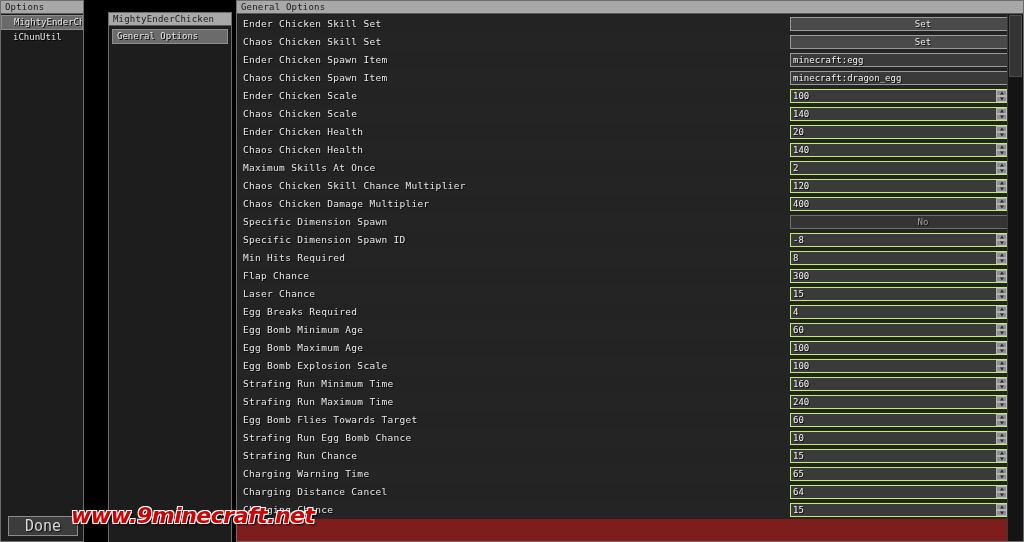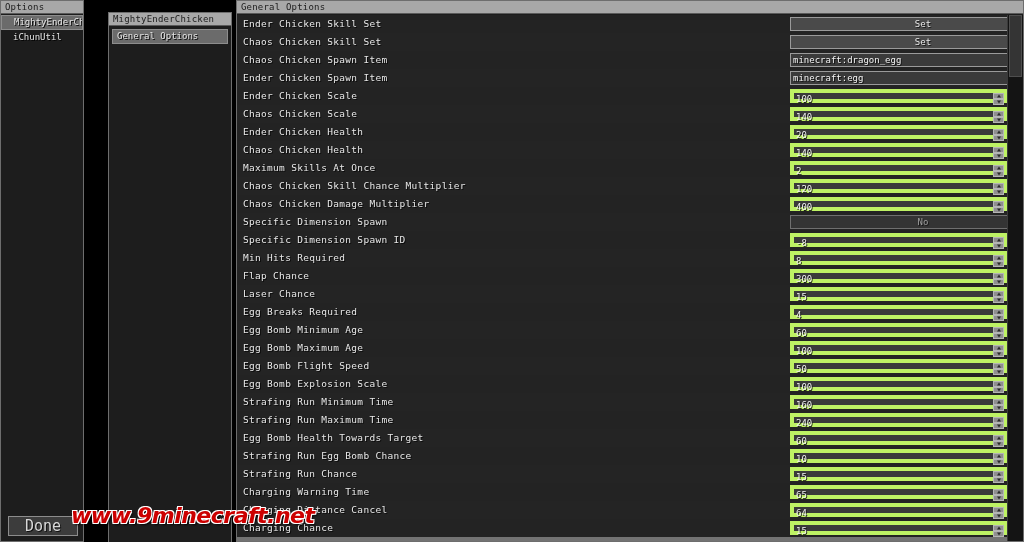--- a/index.html
+++ b/index.html
@@ -66,21 +66,21 @@
   }
   #cats-panel .list-item { margin: 2px 3px 0 3px; padding-left: 4px; }
 
   
   #opts-panel { left: 236px; top: 0; width: 788px; height: 542px; }
   #opts-panel .panel-header { background: #a8a8a8; }
 
   .opts-scroll {
     position: absolute;
     top: 14px; left: 0; right: 0; bottom: 0;
-    background: #737373;
+    background: #7f1d1d;
   }
 
   .opt-row {
     position: relative;
     height: 18px;
   }
   .opt-row:nth-child(even) { background: #242424; }
   .opt-row:nth-child(odd)  { background: #232323; }
 
   .opt-label {
@@ -118,21 +118,21 @@
     padding: 0 2px;
     text-shadow: 1px 1px 0 #111;
   }
 
   
   .ctrl-spin {
     position: relative;
     width: 100%;
     height: 14px;
     background: #3a3a3a;
-    border: 4px solid #bef264;
+    border: 1px solid #bef264;
   }
   .ctrl-spin .val {
     position: absolute;
     left: 2px; top: 0;
     height: 12px;
     line-height: 12px;
     font-size: 9px;
     color: #f2f2f2;
     text-shadow: 1px 1px 0 #111;
   }
@@ -271,32 +271,32 @@
             <div class="ctrl-btn">Set</div>
           </div>
         </div>
         <div class="opt-row">
           <div class="opt-label">Chaos Chicken Skill Set</div>
           <div class="opt-ctrl">
             <div class="ctrl-btn">Set</div>
           </div>
         </div>
         <div class="opt-row">
+          <div class="opt-label">Ender Chicken Spawn Item</div>
+          <div class="opt-ctrl">
+            <div class="ctrl-text">minecraft:egg</div>
+          </div>
+        </div>
+        <div class="opt-row">
           <div class="opt-label">Chaos Chicken Spawn Item</div>
           <div class="opt-ctrl">
             <div class="ctrl-text">minecraft:dragon_egg</div>
           </div>
         </div>
         <div class="opt-row">
-          <div class="opt-label">Ender Chicken Spawn Item</div>
-          <div class="opt-ctrl">
-            <div class="ctrl-text">minecraft:egg</div>
-          </div>
-        </div>
-        <div class="opt-row">
           <div class="opt-label">Ender Chicken Scale</div>
           <div class="opt-ctrl">
             <div class="ctrl-spin">
               <span class="val">100</span>
               <div class="spin-btns">
                 <div class="up"></div>
                 <div class="down"></div>
               </div>
             </div>
           </div>
@@ -457,32 +457,20 @@
             <div class="ctrl-spin">
               <span class="val">100</span>
               <div class="spin-btns">
                 <div class="up"></div>
                 <div class="down"></div>
               </div>
             </div>
           </div>
         </div>
         <div class="opt-row">
-          <div class="opt-label">Egg Bomb Flight Speed</div>
-          <div class="opt-ctrl">
-            <div class="ctrl-spin">
-              <span class="val">50</span>
-              <div class="spin-btns">
-                <div class="up"></div>
-                <div class="down"></div>
-              </div>
-            </div>
-          </div>
-        </div>
-        <div class="opt-row">
           <div class="opt-label">Egg Bomb Explosion Scale</div>
           <div class="opt-ctrl">
             <div class="ctrl-spin">
               <span class="val">100</span>
               <div class="spin-btns">
                 <div class="up"></div>
                 <div class="down"></div>
               </div>
             </div>
           </div>
@@ -505,21 +493,21 @@
             <div class="ctrl-spin">
               <span class="val">240</span>
               <div class="spin-btns">
                 <div class="up"></div>
                 <div class="down"></div>
               </div>
             </div>
           </div>
         </div>
         <div class="opt-row">
-          <div class="opt-label">Egg Bomb Health Towards Target</div>
+          <div class="opt-label">Egg Bomb Flies Towards Target</div>
           <div class="opt-ctrl">
             <div class="ctrl-spin">
               <span class="val">60</span>
               <div class="spin-btns">
                 <div class="up"></div>
                 <div class="down"></div>
               </div>
             </div>
           </div>
         </div>

